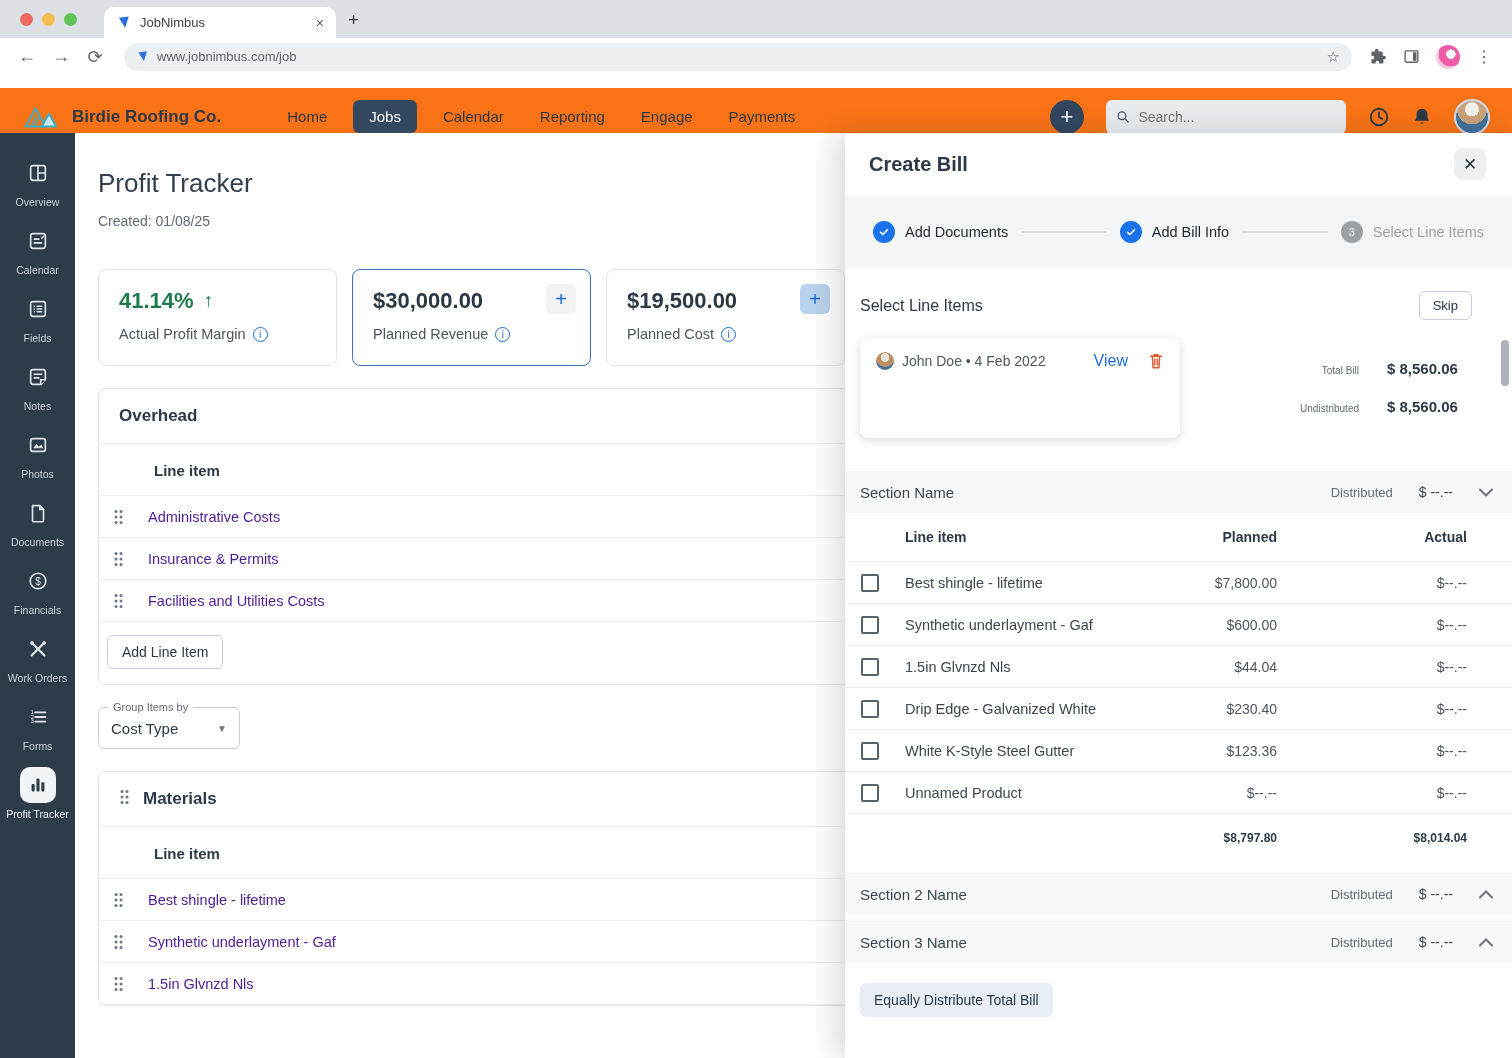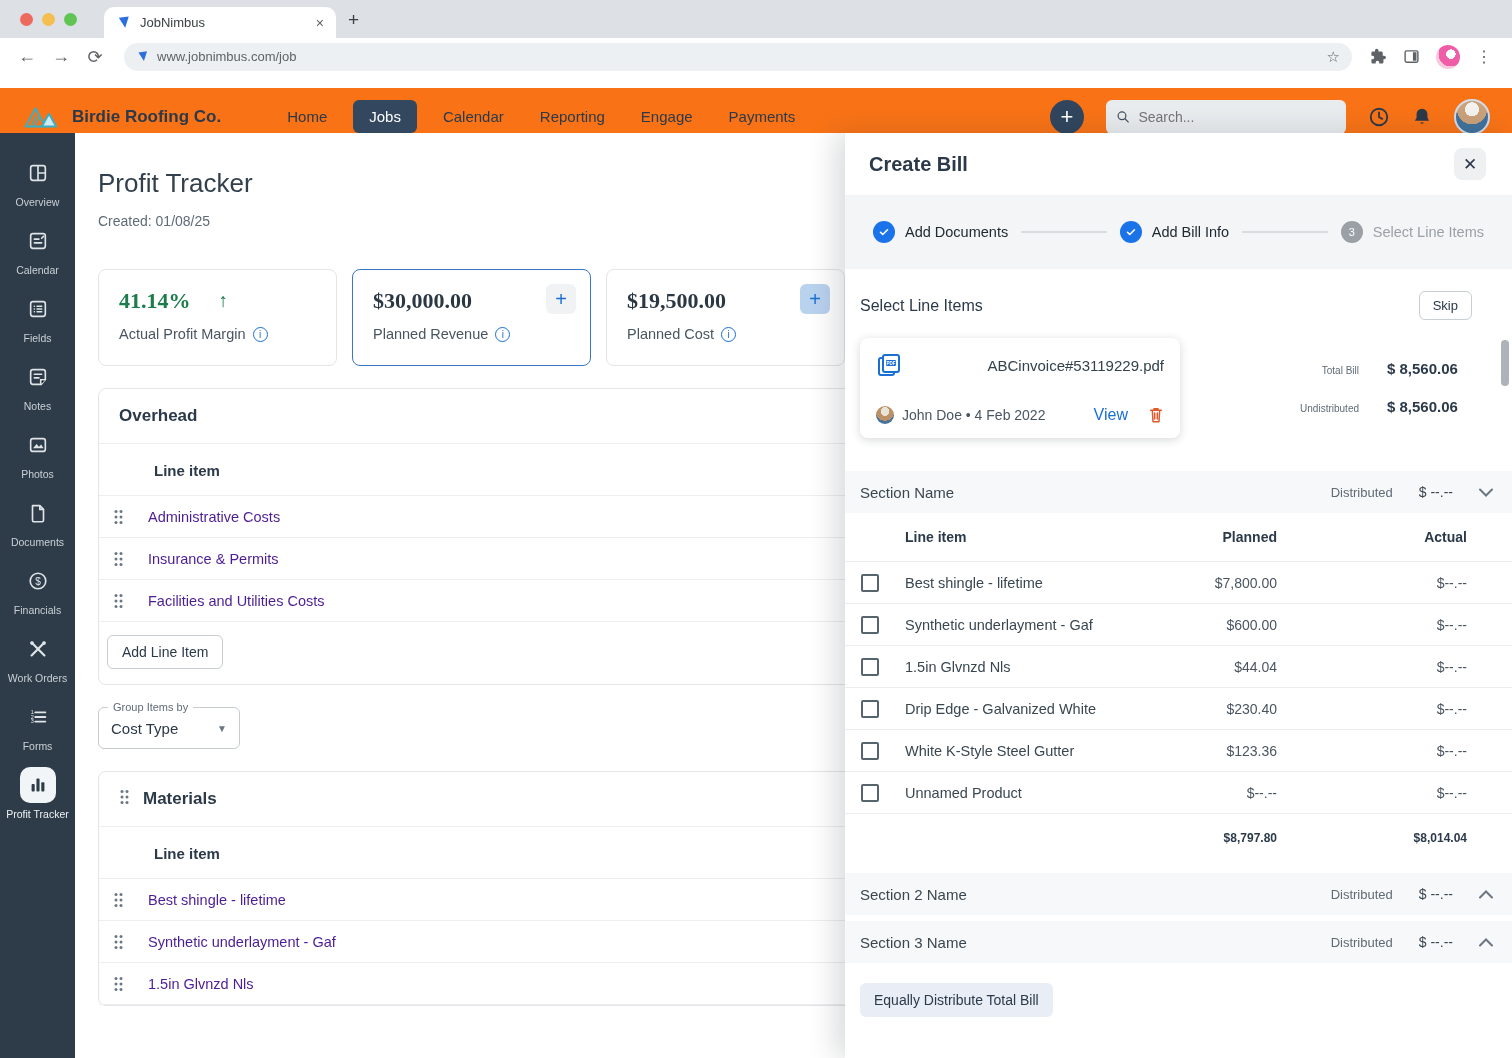--- a/index.html
+++ b/index.html
@@ -45,21 +45,21 @@
   .sb-item .sb-label { font-size:10.5px; color:#c9d0d6; text-align:center; }
   .sb-item.active .iconwrap { background:#f2f5f7; color:#2e3c49; }
   .sb-item.active .sb-label { color:#eef1f4; }
 
   .main { position:absolute; left:75px; top:0; width:1437px; height:925px; padding:35px 0 0 23px; }
   .page-title { font-size:26px; font-weight:500; color:#32404d; }
   .created { font-size:14px; color:#5f6b76; margin-top:14px; }
   .cards { display:flex; gap:15px; margin-top:40px; }
   .stat-card { width:239px; height:97px; border:1px solid #e3e5e8; border-radius:8px; padding:18px 20px; position:relative; background:#fff; }
   .stat-card.selected { border:1.5px solid #3b77c2; }
-  .stat-value { font-size:22px; font-weight:600; color:#2b3844; display:flex; align-items:center; gap:28px;font-family:Liberation Serif, serif; }
+  .stat-value { font-size:22px; font-weight:600; color:#2b3844; display:flex; align-items:center; gap:10px; }
   .stat-value.green { color:#1d7c4b; }
   .up-arrow { font-size:19px; color:#1d7c4b; font-weight:700; }
   .stat-label { font-size:14.5px; color:#4a5560; margin-top:12px; display:flex; align-items:center; gap:7px; }
   .info-ico { width:15px; height:15px; border-radius:50%; border:1.5px solid #1a6fd4; color:#1a6fd4; font-size:10px; display:inline-flex; align-items:center; justify-content:center; font-style:normal; }
   .mini-plus { position:absolute; top:14px; right:14px; width:30px; height:30px; border-radius:6px; background:#f0f2f4; color:#1a6fd4; font-size:20px; display:flex; align-items:center; justify-content:center; }
   .mini-plus.hl { background:#b9d2ee; }
 
   .tabs { display:flex; gap:34px; margin-top:44px; }
   .tabbtn { font-size:15px; font-weight:500; color:#5a6570; padding-bottom:11px; }
   .tabbtn.active { color:#2b3949; font-weight:600; border-bottom:3px solid #2b3949; }
@@ -487,31 +487,20 @@
       </div>
     </div>
 
     <div class="heading-row">
       <span class="sel-heading">Select Line Items</span>
       <button class="skip-btn">Skip</button>
     </div>
 
     <div class="file-totals">
       <div class="file-card">
-        <div class="file-top">
-          <span>
-              <svg width="26" height="26" viewBox="0 0 26 26">
-                <rect x="3" y="6" width="15" height="17" rx="2" fill="none" stroke="#1a6fd4" stroke-width="2"></rect>
-                <rect x="7" y="3" width="16" height="17" rx="2" fill="#fff" stroke="#1a6fd4" stroke-width="2"></rect>
-                <rect x="10" y="8" width="10" height="6" rx="1" fill="#1a6fd4"></rect>
-                <text x="15" y="12.8" text-anchor="middle" font-size="4.6" fill="#fff" font-family="Liberation Sans, sans-serif" font-weight="bold">PDF</text>
-              </svg>
-            </span>
-          <span class="file-name">ABCinvoice#53119229.pdf</span>
-        </div>
         <div class="file-bottom">
           <span class="mini-avatar"></span>
           <span class="file-meta">John Doe • 4 Feb 2022</span>
           <span class="view-link">View</span>
           <span style="margin-left:12px;">
               <svg width="16" height="18" viewBox="0 0 24 26">
                 <path d="M4 6h16M9 6V3.5h6V6M6.5 6l1 17h9l1-17" fill="none" stroke="#e2582c" stroke-width="2.2" stroke-linecap="round" stroke-linejoin="round"></path>
                 <path d="M10 10v9M14 10v9" stroke="#e2582c" stroke-width="2.2" stroke-linecap="round"></path>
               </svg>
             </span>

